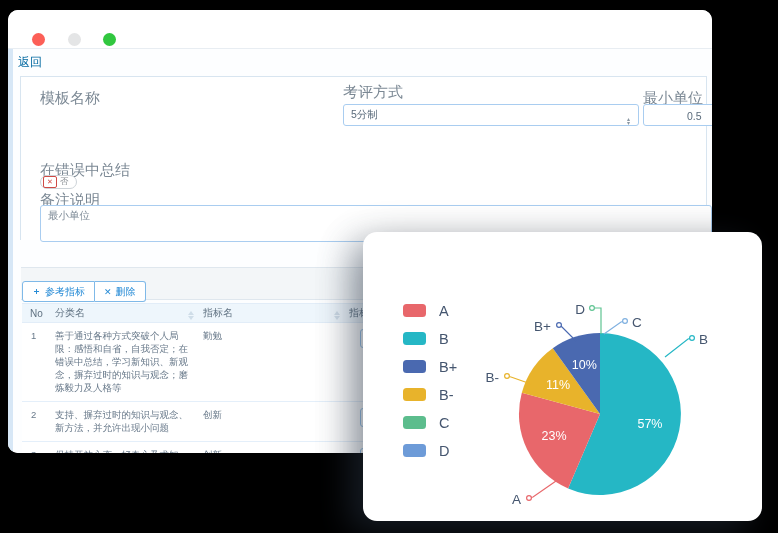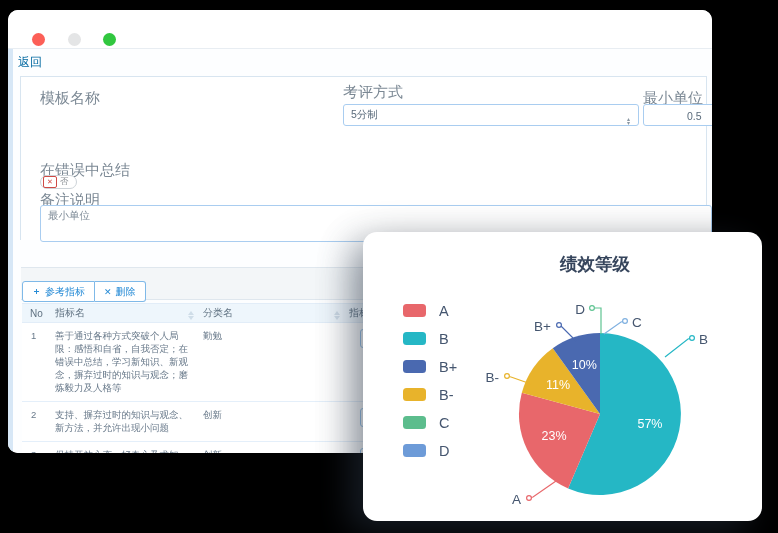--- a/index.html
+++ b/index.html
@@ -156,28 +156,28 @@
       <div class="tb-btn">
         <span class="ico">✕</span>
         <span>删除</span>
       </div>
     </div>
 
     <div class="ind-table">
       <div class="t-head">
         <div class="hc">No</div>
         <div class="hc">
-          <span>指标名</span>
+          <span>分类名</span>
           <span class="sort-caret">
               <i class="up"></i>
               <i class="dn"></i>
             </span>
         </div>
         <div class="hc">
-          <span>分类名</span>
+          <span>指标名</span>
           <span class="sort-caret">
               <i class="up"></i>
               <i class="dn"></i>
             </span>
         </div>
         <div class="hc">指标分值</div>
       </div>
       <div>
           <div class="t-row">
             <div class="c-no">1</div>
@@ -216,21 +216,20 @@
                 <span>2</span>
               </div>
             </div>
           </div>
         </div>
     </div>
   </div>
 </div>
 
 <div class="chart-card">
-  <div class="chart-title">绩效等级</div>
   <div class="chart-legend">
       <div class="legend-item">
         <span class="legend-swatch" style="background: rgb(232, 103, 107);"></span>
         <span class="legend-label">A</span>
       </div>
       <div class="legend-item">
         <span class="legend-swatch" style="background: rgb(37, 183, 197);"></span>
         <span class="legend-label">B</span>
       </div>
       <div class="legend-item">

